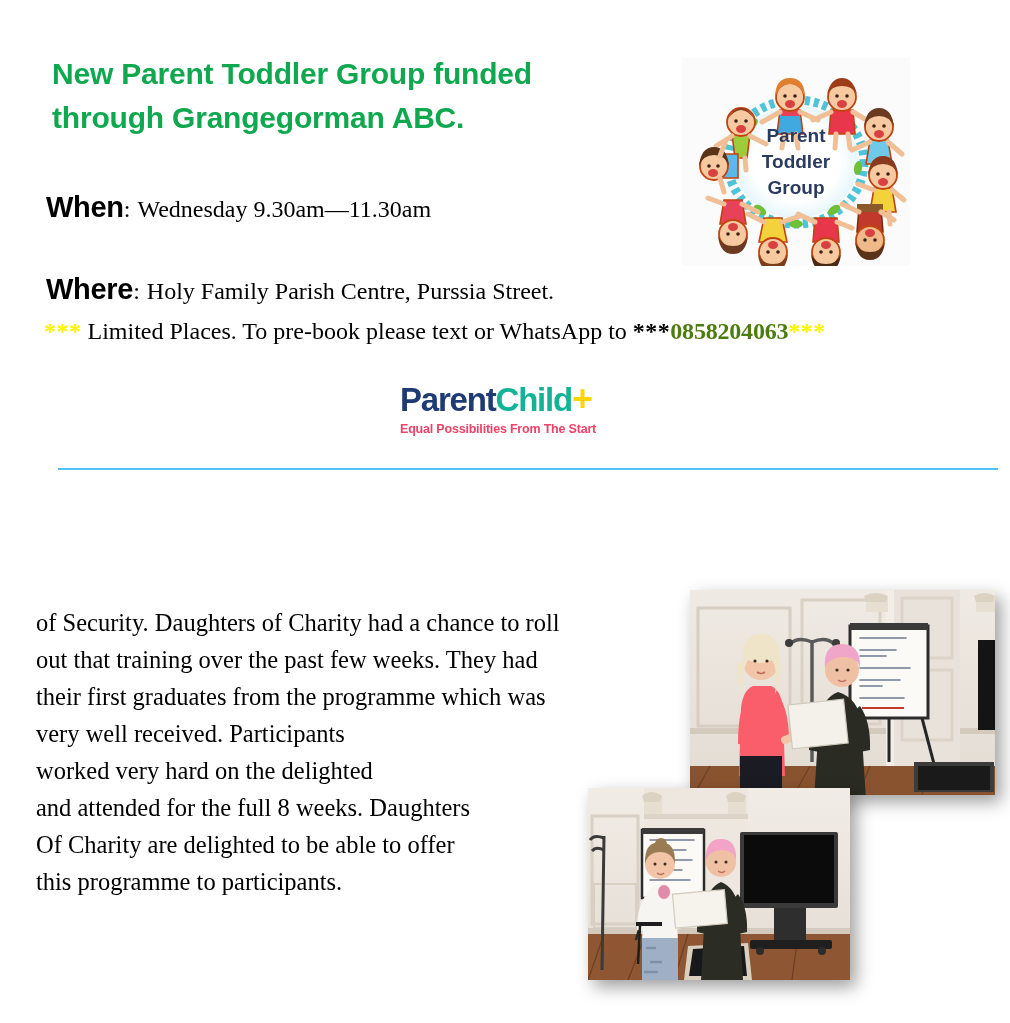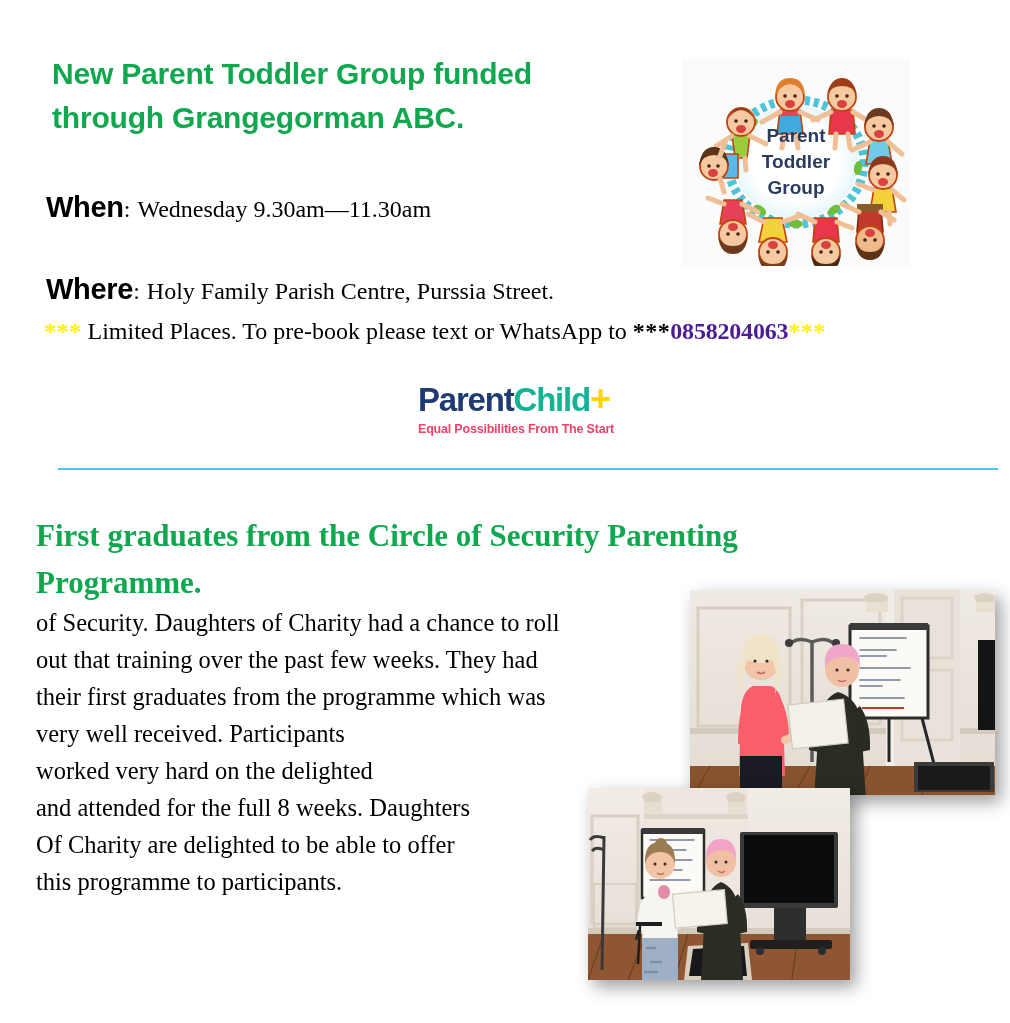--- a/index.html
+++ b/index.html
@@ -70,21 +70,21 @@
     position: absolute;
     left: 44px;
     top: 318px;
     white-space: nowrap;
     font-family: "Liberation Serif", serif;
     font-size: 24px;
     color: #000000;
   }
   .ast-yellow { color: #FFF200; font-weight: bold; letter-spacing: 0.5px; }
   .ast-black  { color: #000000; font-weight: bold; letter-spacing: 0.5px; }
-  .phone      { font-weight: bold; color: #4c1d95; letter-spacing: -0.2px; }
+  .phone      { font-weight: bold; color: #4d7c0f; letter-spacing: -0.2px; }
 
   
   #ptg-logo {
     position: absolute;
     left: 682px;
     top: 58px;
     width: 228px;
     height: 208px;
     background: #FBFBFB;
     overflow: hidden;
@@ -104,21 +104,21 @@
     font-family: "Liberation Sans", sans-serif;
     font-weight: bold;
     font-size: 19px;
     line-height: 26px;
     color: #2A3B5E;
   }
 
   
   #pc-logo {
     position: absolute;
-    left: 418px;
+    left: 400px;
     top: 381px;
     width: 180px;
     height: 62px;
     text-align: center;
   }
   .pc-word {
     font-family: "Liberation Sans Narrow", "Liberation Sans", sans-serif;
     font-weight: bold;
     font-size: 33px;
     letter-spacing: -1.2px;
@@ -365,24 +365,20 @@
   <div id="pc-logo">
     <div class="pc-word"><span class="pc-parent">Parent</span><span class="pc-child">Child</span><span class="pc-plus">+</span></div>
     <div class="pc-tag">Equal Possibilities From The Start</div>
   </div>
 
   <div id="divider"></div>
 </div>
 
 <div id="section-two">
 
-  <div class="hdr-serif">
-    <span>First graduates from the Circle of Security Parenting</span>
-    <span>Programme.</span>
-  </div>
 
   <div id="body-copy">
     <span class="ln">of Security. Daughters of Charity had a chance to roll</span>
     <span class="ln">out that training over the past few weeks. They had</span>
     <span class="ln">their first graduates from the programme which was</span>
     <span class="ln">very well received. Participants</span>
     <span class="ln">worked very hard on the delighted</span>
     <span class="ln">and attended for the full 8 weeks. Daughters</span>
     <span class="ln">Of Charity are delighted to be able to offer</span>
     <span class="ln">this programme to participants.</span>

